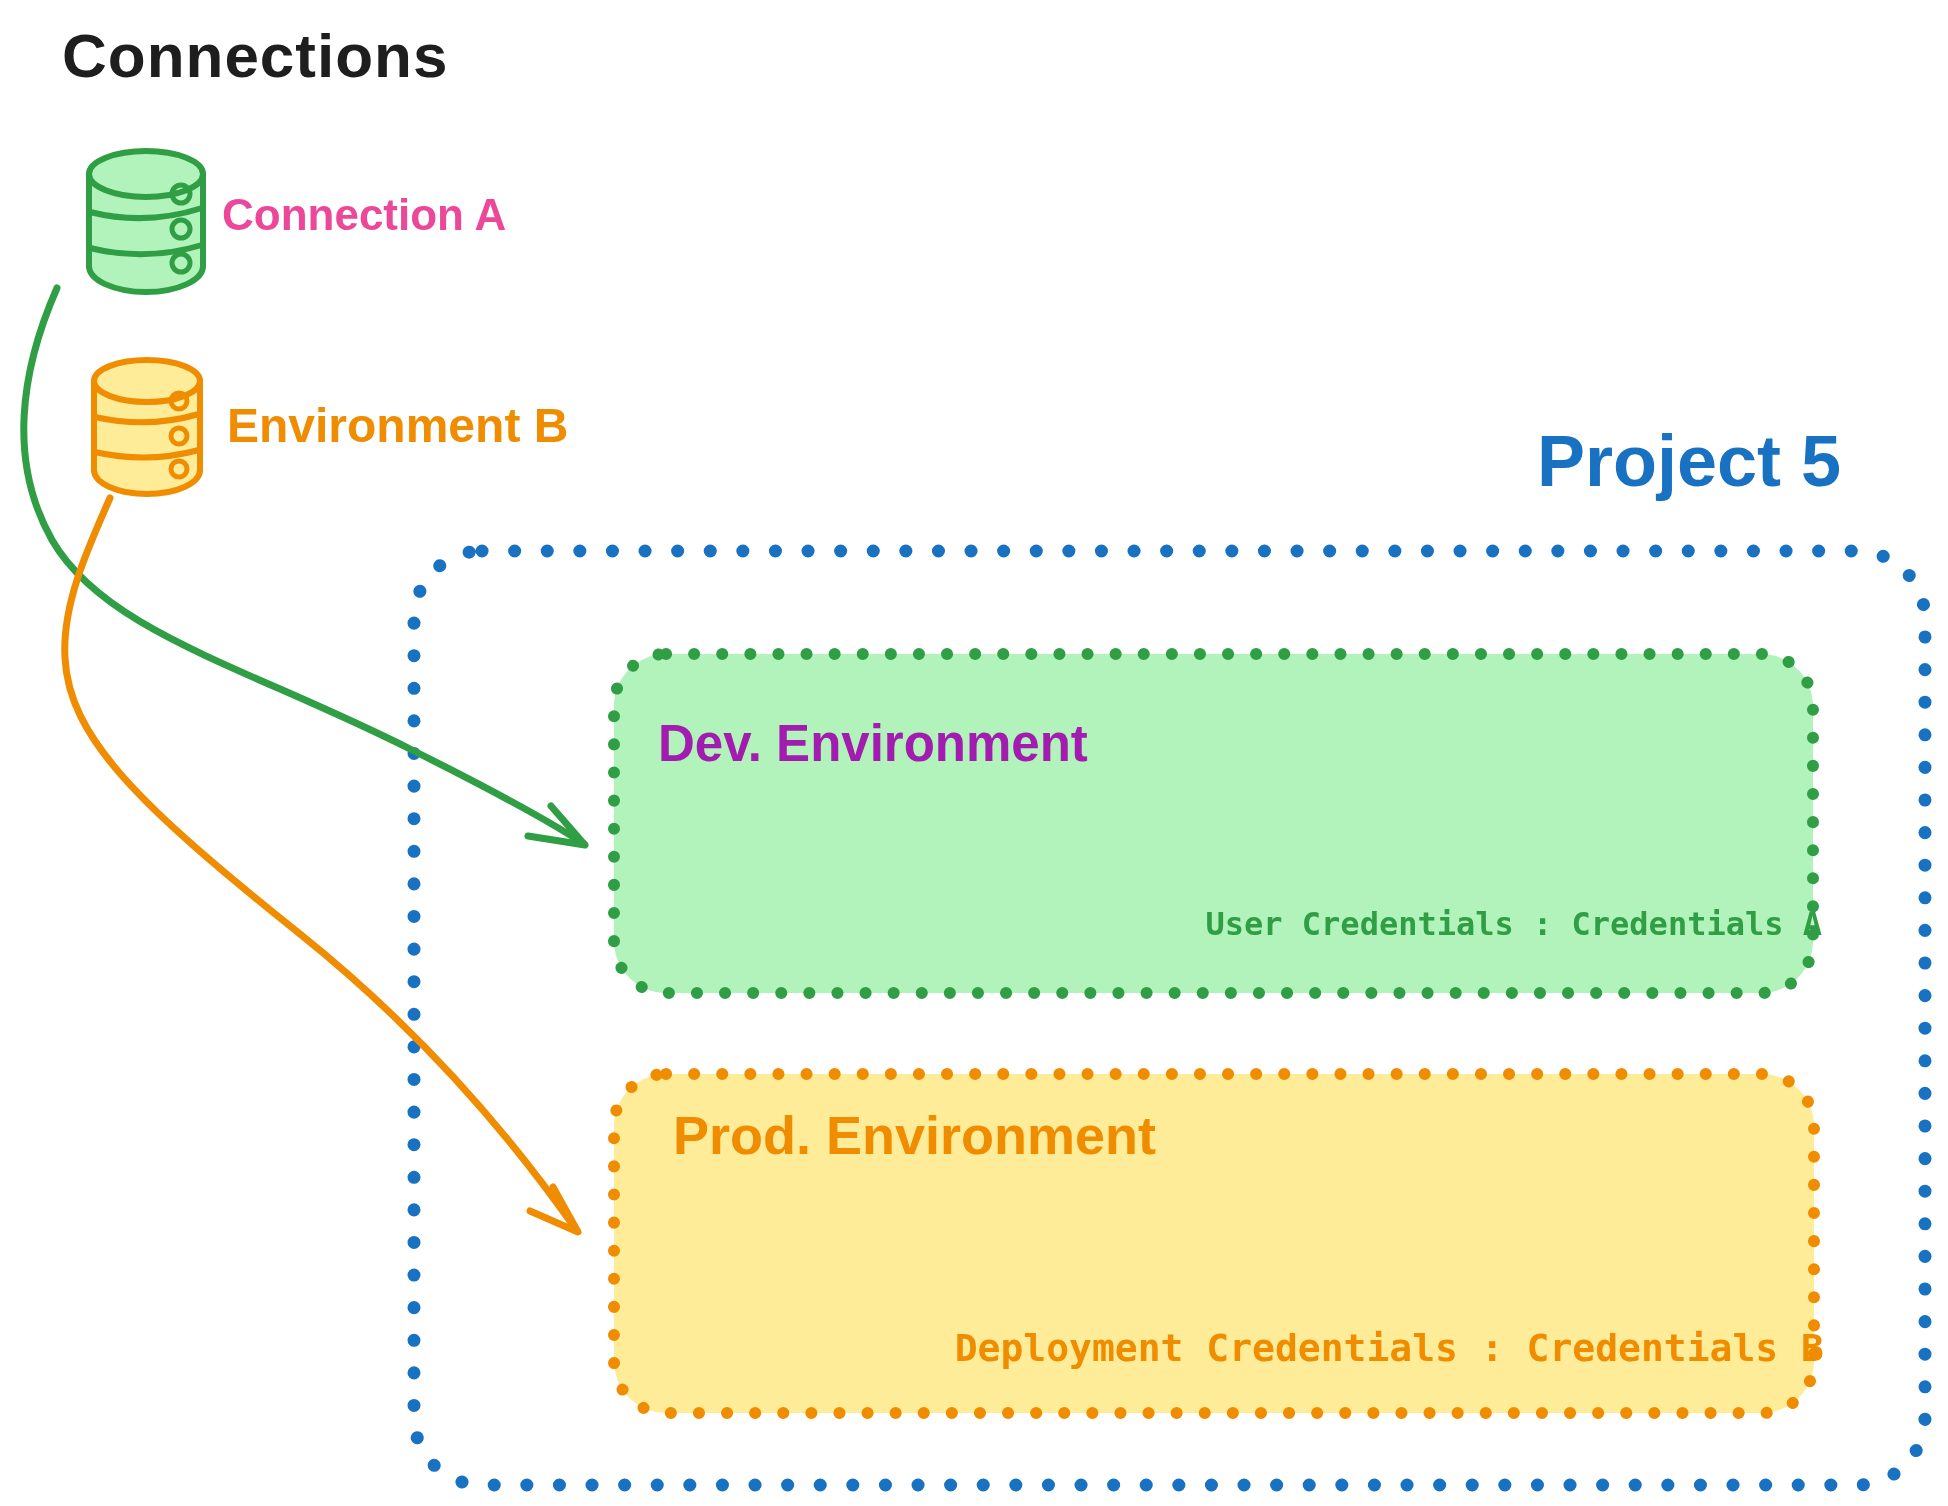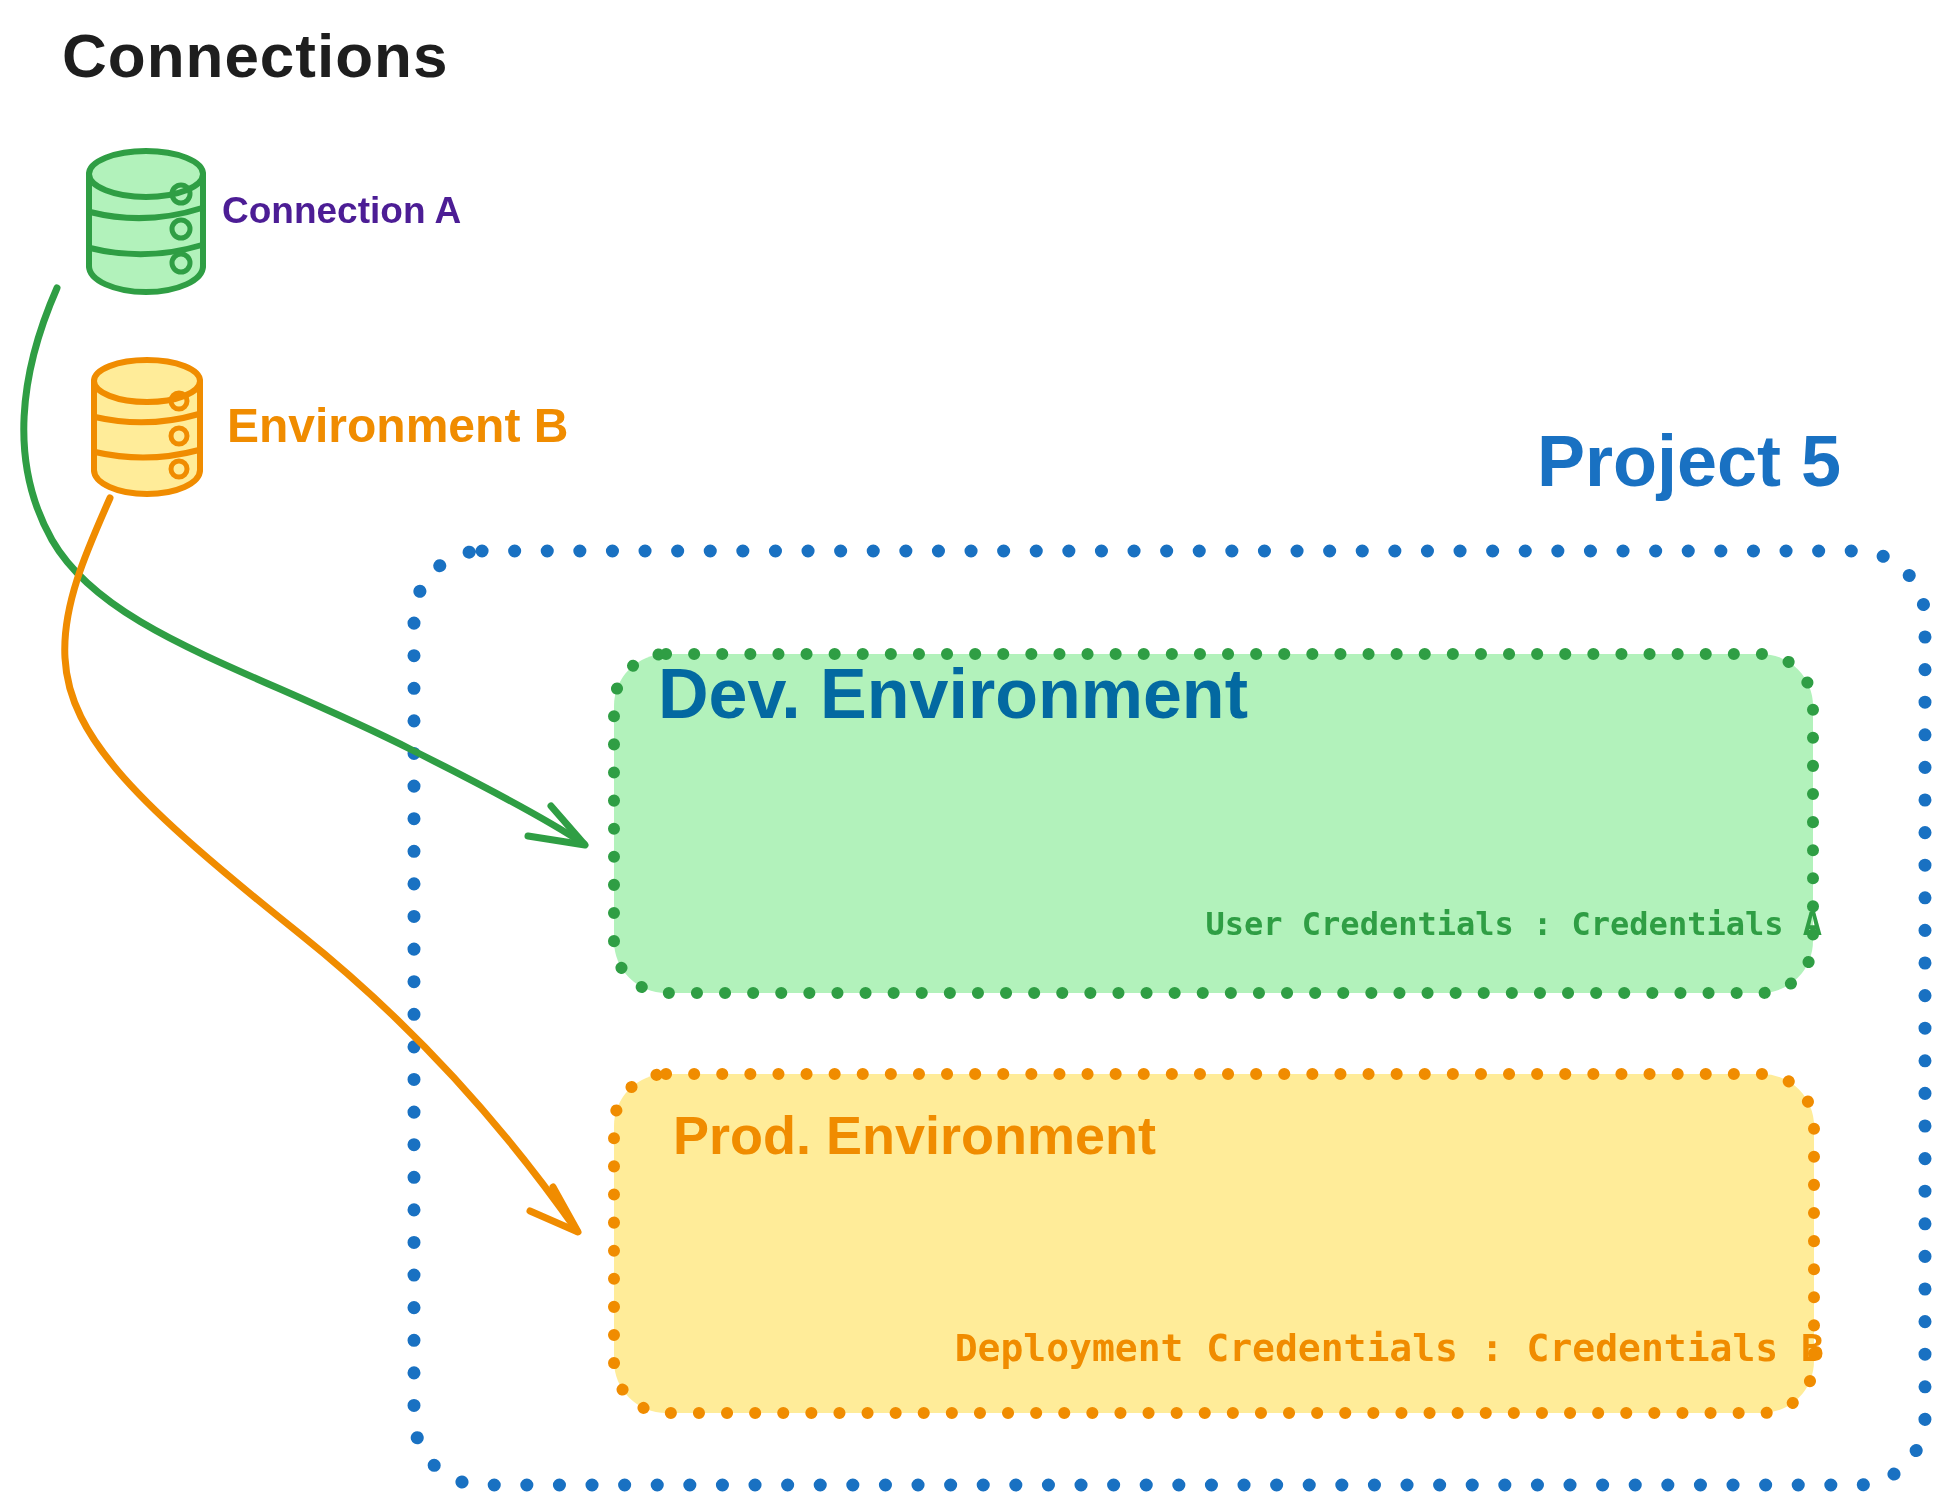--- a/index.html
+++ b/index.html
@@ -9,24 +9,24 @@
     background:#ffffff;
     overflow:hidden;
     font-family:"Liberation Sans", sans-serif;
     padding-left:44px;
   }
   .stage svg { position:absolute; left:0; top:0; }
   .label { position:absolute; white-space:nowrap; }
   .hand  { font-family:"Liberation Sans", sans-serif; font-weight:700; }
   .mono  { font-family:"DejaVu Sans Mono", monospace; font-weight:700; }
   .title-main   { left:62px;  top:20px;   font-size:62px; color:#1e1e1e; letter-spacing:1px; }
-  .conn-a-label { left:222px; top:190px;  font-size:37px; color:#4c1d95; }
+  .conn-a-label { left:222px; top:190px;  font-size:44px; color:#ec4899; }
   .conn-b-label { left:227px; top:398px;  font-size:48px; color:#f08c00; }
   .project-label{ left:1537px;top:420px;  font-size:72px; color:#1971c2; }
-  .dev-title    { left:658px; top:654px;  font-size:70px; color:#0369a1; }
+  .dev-title    { left:658px; top:714px;  font-size:51px; color:#a21caf; }
   .prod-title   { left:673px; top:1104px; font-size:54px; color:#f08c00; }
   .dev-creds    { right:170px; top:905px;  font-size:32px; color:#2f9e44; }
   .prod-creds   { right:168px; top:1326px; font-size:38px; color:#f08c00;text-align:right; }
 </style>
 </head>
 <body>
 
 <div class="stage">
 
   <svg width="1948" height="1506" viewBox="0 0 1948 1506">

